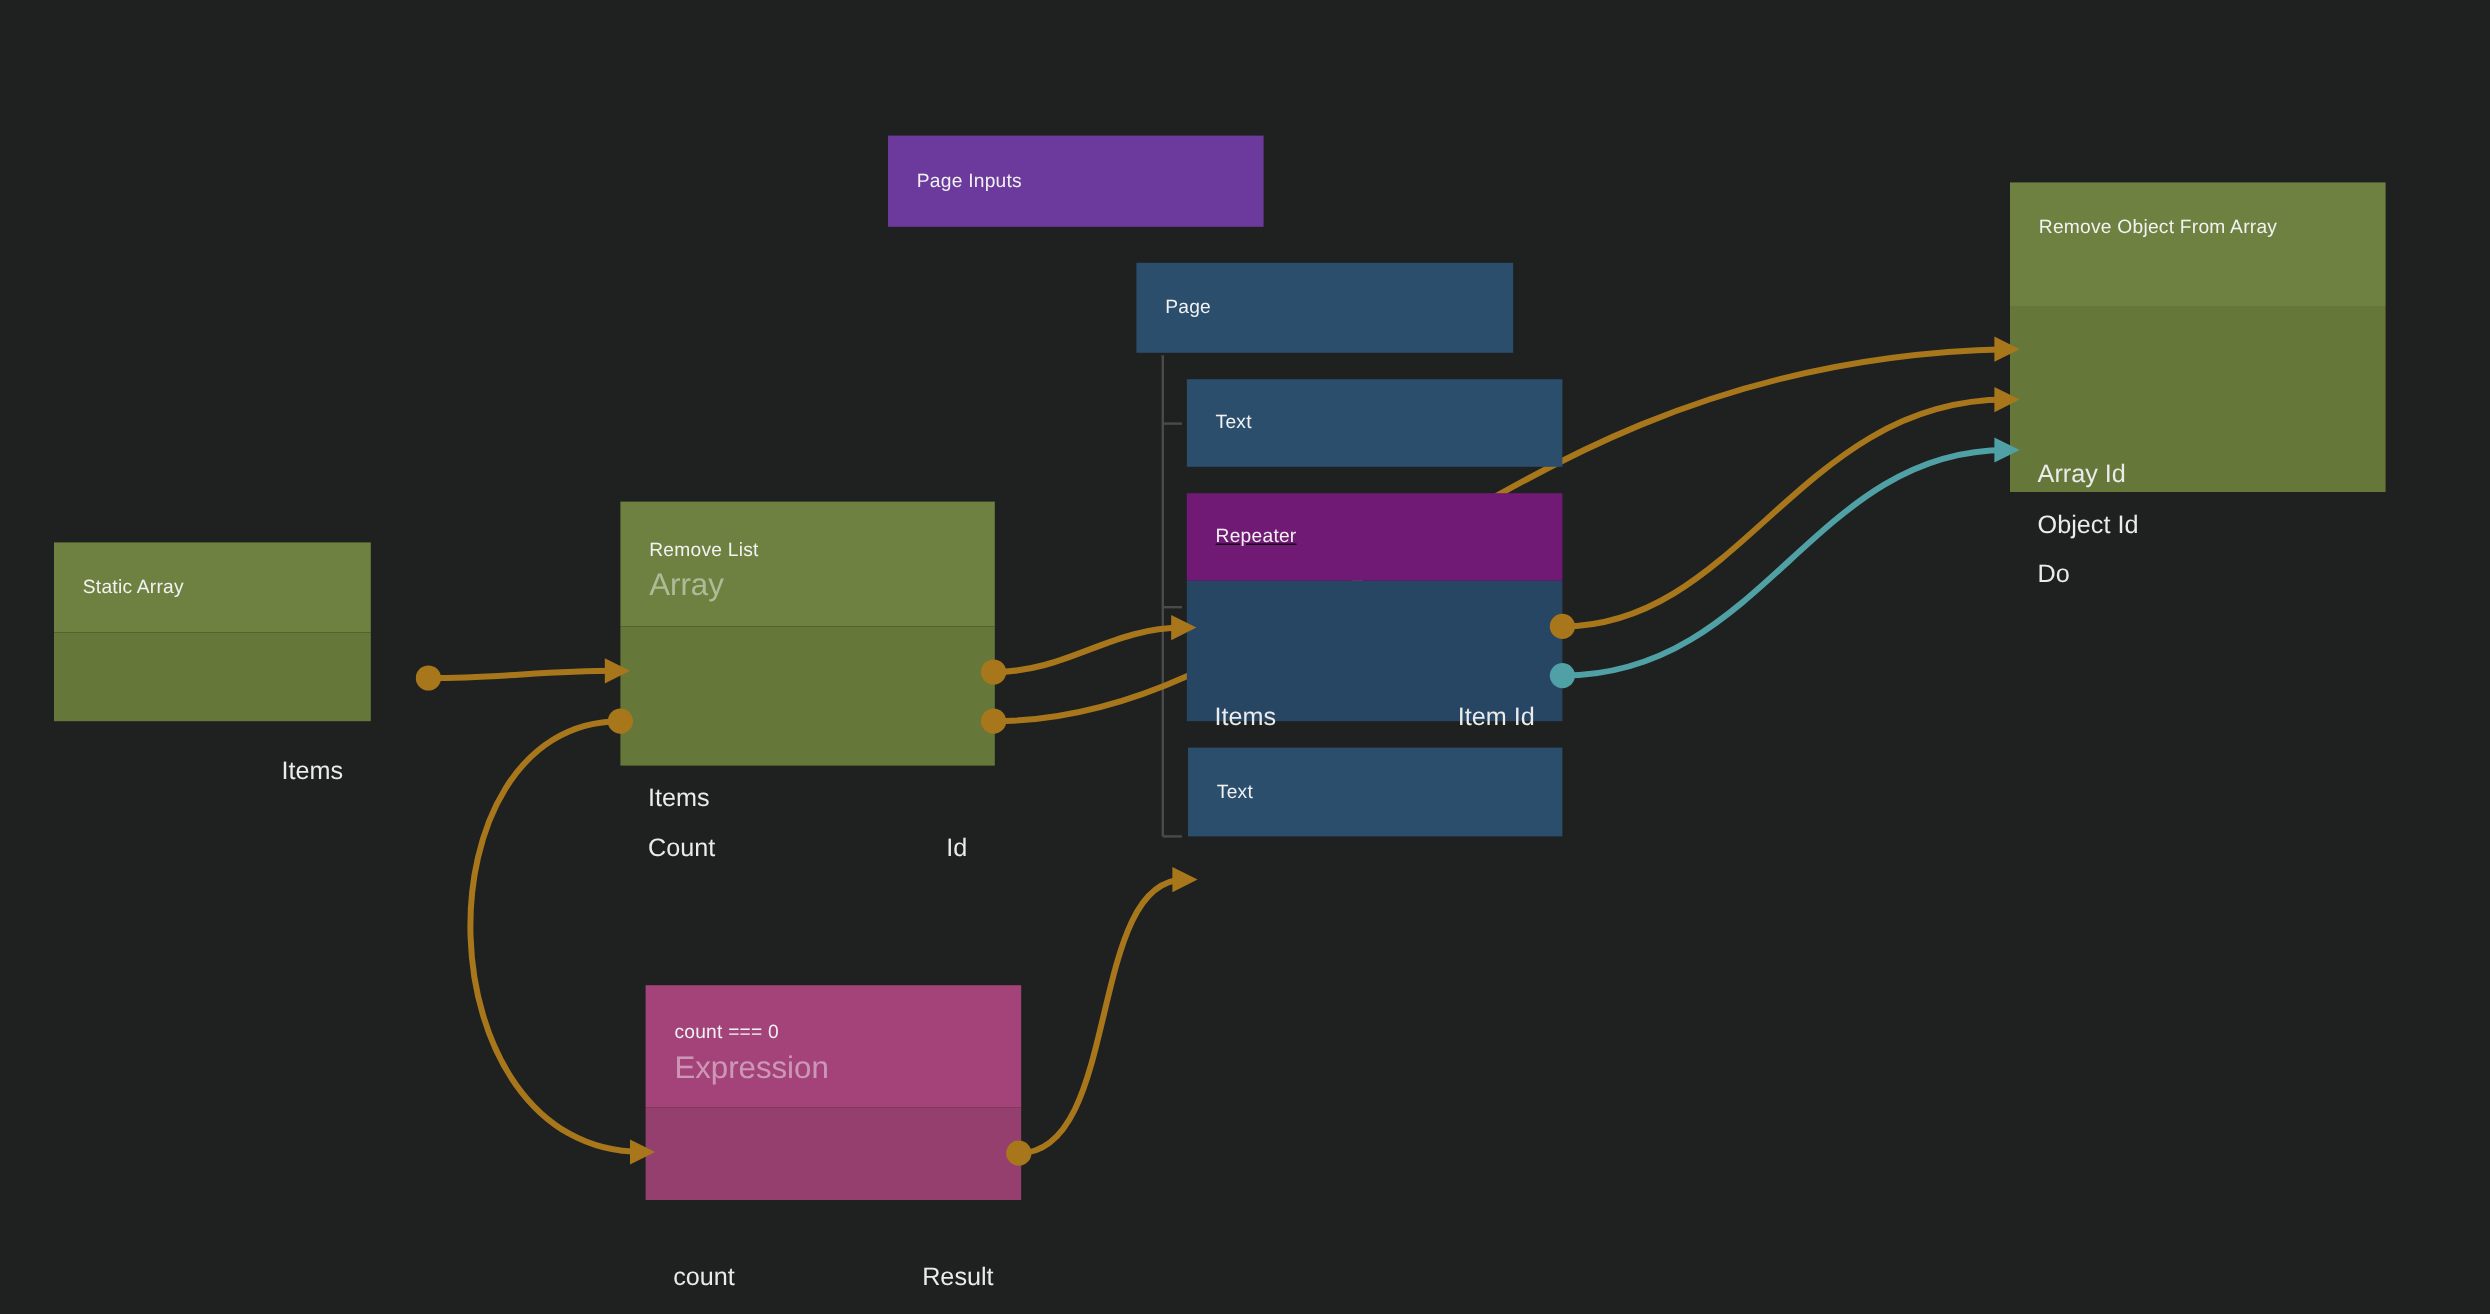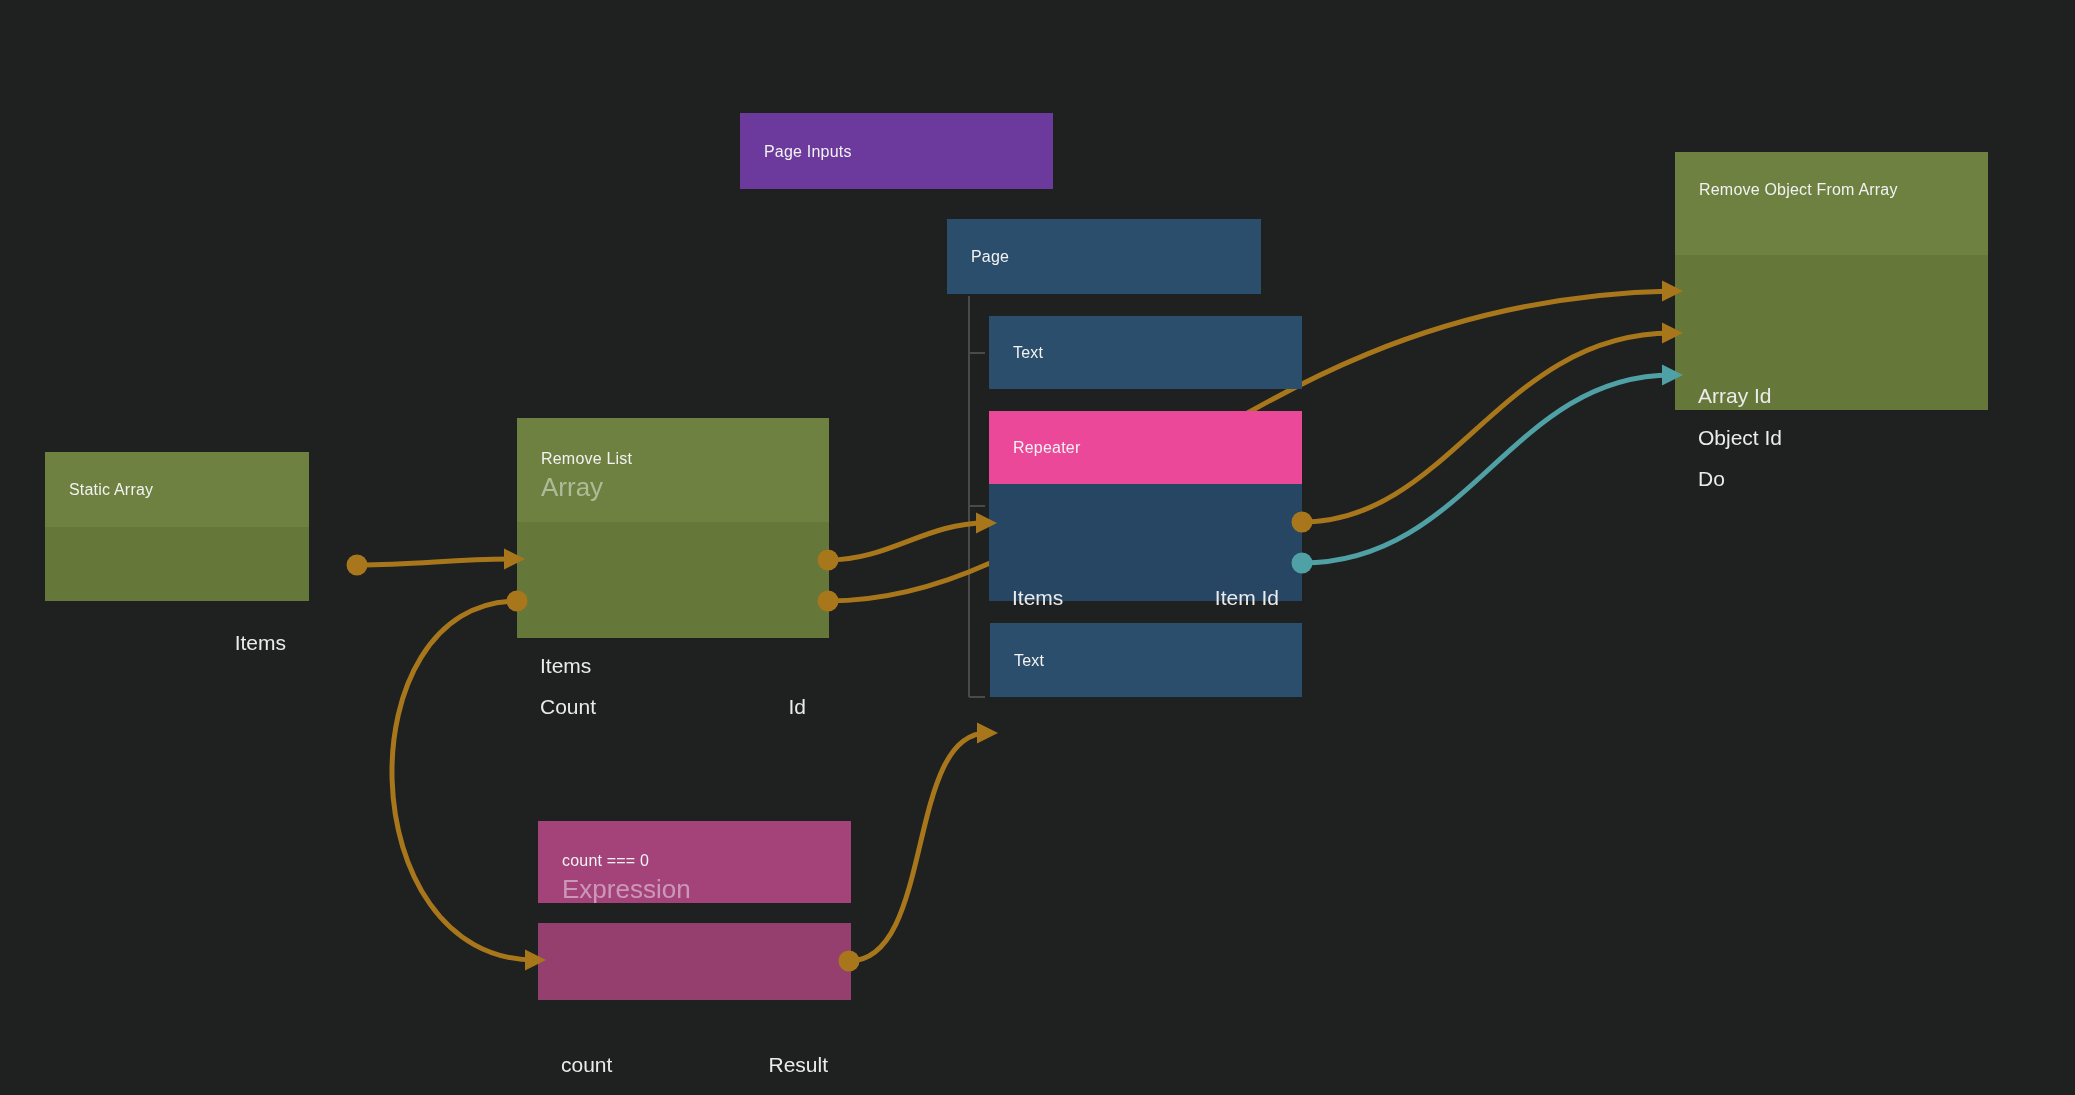--- a/index.html
+++ b/index.html
@@ -74,21 +74,21 @@
     </div>
   </div>
 
   <div class="node" style="left: 989px; top: 316px; width: 313px; height: 73px;">
     <div class="hdr h1line" style="height: 73px; background: rgb(43, 78, 108);">
       <div class="title">Text</div>
     </div>
   </div>
 
   <div class="node" style="left: 989px; top: 411px; width: 313px; height: 190px;">
-    <div class="hdr h1line" style="height: 73px; background: #ec4899;">
+    <div class="hdr h1line" style="height: 73px; background: #701a75; text-decoration: underline;">
       <div class="title">Repeater</div>
     </div>
     <div class="bod" style="top: 73px; background: rgb(39, 70, 99);">
       <div class="row" style="top:96px">
         <span class="plabel">Items</span>
         <span class="rlabel">Item Id</span>
       </div>
       <div class="row" style="top:137px">
         <span class="plabel"></span>
         <span class="rlabel">Request Delete</span>
@@ -142,21 +142,21 @@
       <div class="row" style="top:165px">
         <span class="plabel">Object Id</span>
       </div>
       <div class="row" style="top:206px">
         <span class="plabel">Do</span>
       </div>
     </div>
   </div>
 
   <div class="node" style="left: 538px; top: 821px; width: 313px; height: 179px;">
-    <div class="hdr h2line" style="height: 82px; background: rgb(163, 67, 122); padding-top: 24px;">
+    <div class="hdr h2line" style="height: 102px; background: rgb(163, 67, 122); padding-top: 24px;">
       <div class="title">count === 0</div>
       <div class="subtitle">Expression</div>
     </div>
     <div class="bod" style="top: 102px; background: rgb(149, 63, 110);">
       <div class="row" style="top:124px">
         <span class="plabel">count</span>
         <span class="rlabel">Result</span>
       </div>
     </div>
   </div>

